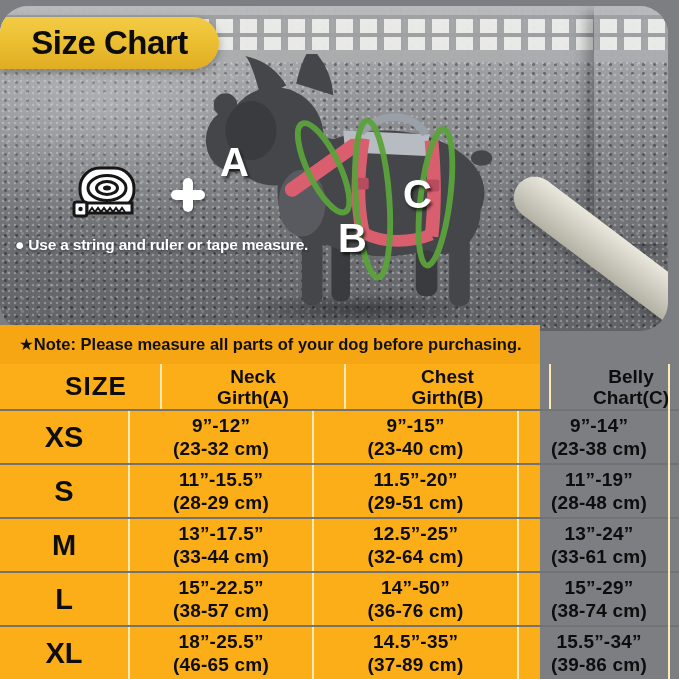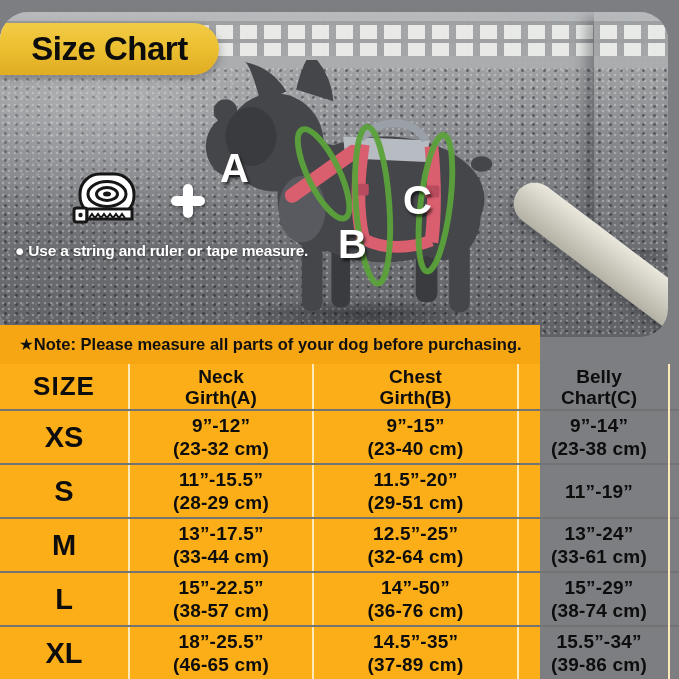--- a/index.html
+++ b/index.html
@@ -5,21 +5,21 @@
   html,body{margin:0;padding:0;background:#222;}
   *{box-sizing:border-box;}
   .stage{
     position:relative;width:679px;height:679px;overflow:hidden;
     font-family:"Liberation Sans","DejaVu Sans",sans-serif;
     background:#7c7e82;
   }
 
   
   .photo{
-    position:absolute;left:0;top:12px;width:668px;height:325px;overflow:hidden;
+    position:absolute;left:0;top:6px;width:668px;height:325px;overflow:hidden;
     background:
       radial-gradient(ellipse 340px 170px at 16% 30%, rgba(215,215,217,.38), rgba(215,215,217,0) 70%),
       radial-gradient(circle, rgba(255,255,255,.28) .8px, transparent 1.7px),
       radial-gradient(circle, rgba(10,10,12,.38) 1px, transparent 2px),
       radial-gradient(circle, rgba(255,255,255,.16) 1px, transparent 2.1px),
       linear-gradient(180deg,#a2a3a5 50px,#85878b 135px,#6c6e72 235px,#606266 325px);
     background-size:100% 100%,6px 6px,11px 9px,15px 13px,100% 100%;
     border-radius:28px;
   }
   .balustrade{
@@ -82,21 +82,21 @@
 
   
   .panel{position:absolute;left:0;top:325px;width:540px;height:354px;background:#fbae17;}
   .note{
     height:39px;display:flex;align-items:center;padding-left:19px;
     background:#f6a513;color:#101010;font-size:16.5px;font-weight:bold;
   }
   .table{position:relative;width:679px;}
   .vline{position:absolute;right:9px;top:0;bottom:0;width:2px;background:#fdeab6;}
   .row{display:grid;grid-template-columns:128px 184px 205px 162px;}
-  .thead{height:45px;}
+  .thead{height:45px;margin-left:32px;}
   .trow{height:54px;border-top:2px solid #737373;}
   .cell{
     display:flex;flex-direction:column;align-items:center;justify-content:center;
     color:#0d0d0d;text-align:center;
   }
   .cell + .cell{border-left:2px solid #fdeab6;}
   .h1{font-size:19px;font-weight:bold;line-height:21px;}
   .size-head{font-size:26px;font-weight:bold;letter-spacing:1px;}
   .sz{font-size:29px;font-weight:bold;}
   .l1,.l2{font-size:19px;font-weight:bold;line-height:23px;letter-spacing:.2px;}
@@ -220,20 +220,21 @@
         <div class="cell">
             <span class="l1">11”-15.5”</span>
             <span class="l2">(28-29 cm)</span>
           </div>
         <div class="cell">
             <span class="l1">11.5”-20”</span>
             <span class="l2">(29-51 cm)</span>
           </div>
         <div class="cell">
             <span class="l1">11”-19”</span>
+            <span class="l2">(28-48 cm)</span>
           </div>
       </div>
 
       <div class="row trow">
         <div class="cell">
             <span class="sz">M</span>
           </div>
         <div class="cell">
             <span class="l1">13”-17.5”</span>
             <span class="l2">(33-44 cm)</span>

